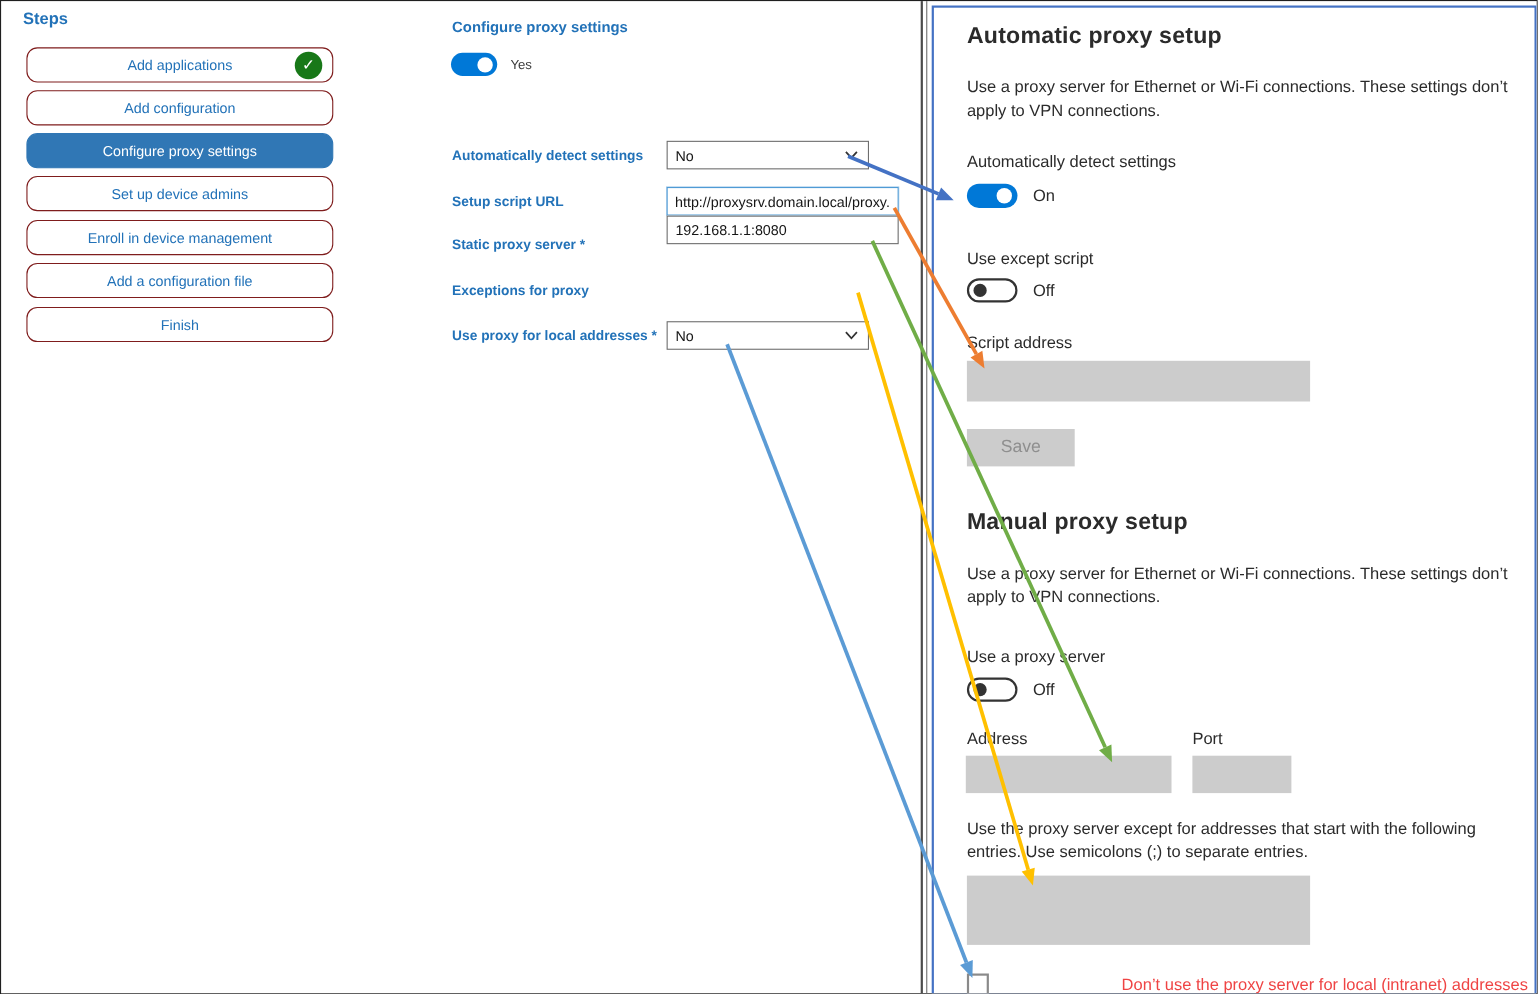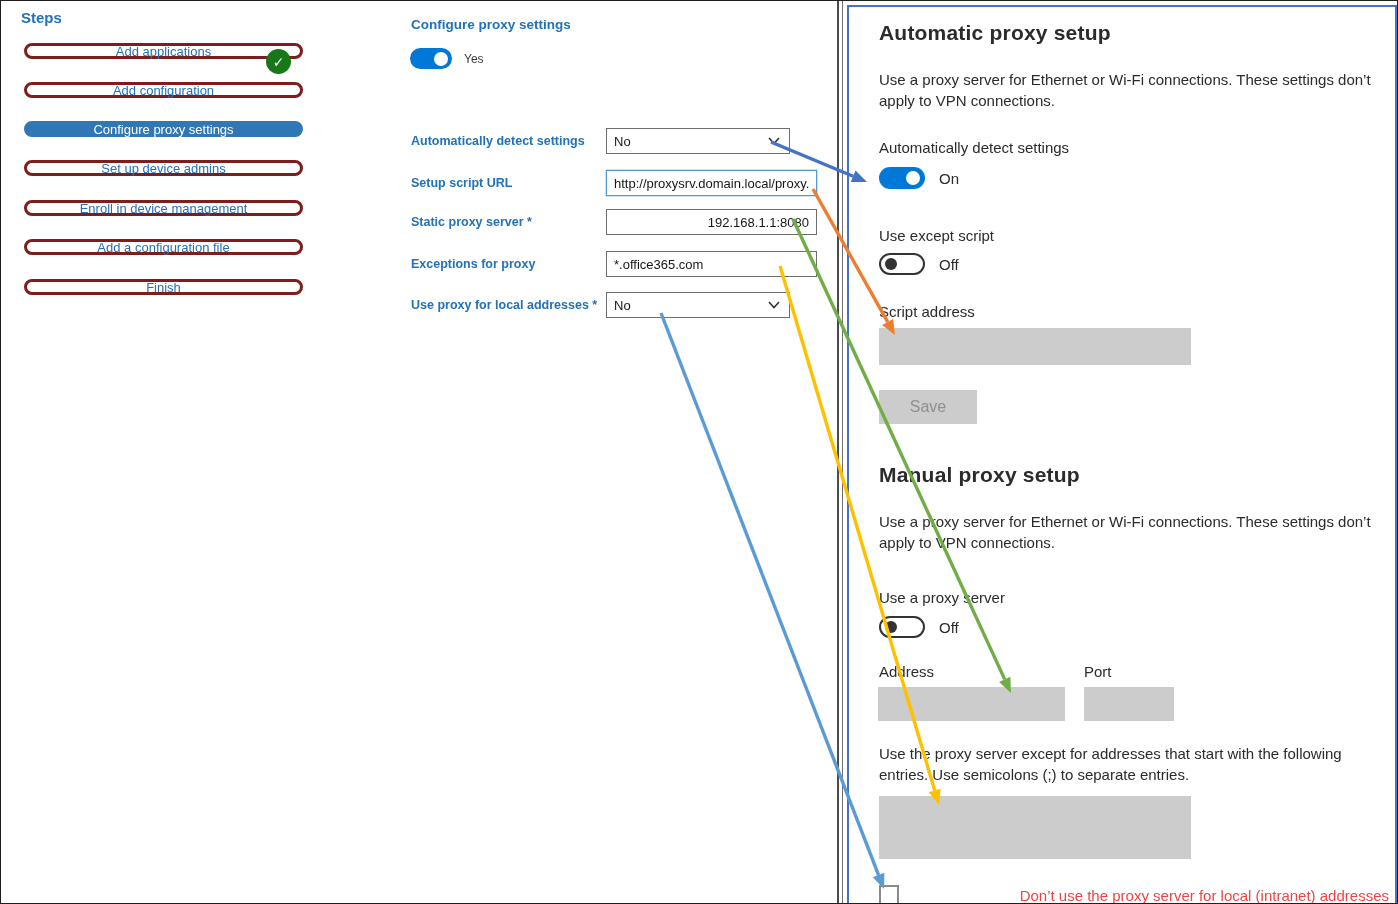--- a/index.html
+++ b/index.html
@@ -2,21 +2,21 @@
 <html><head>
 <meta charset="utf-8">
 <style>
   * { margin:0; padding:0; box-sizing:border-box; }
   html,body { width:1398px; height:904px; }
   body { font-family:"Liberation Sans","DejaVu Sans",sans-serif; background:#ffffff; overflow:hidden; }
   #page { position:relative; width:1398px; height:904px; background:#fff; border:1px solid #1f1f1f; overflow:hidden; }
 
   
   .steps-title { position:absolute; left:20px; top:8px; font-size:15px; font-weight:bold; color:#2272b8; }
-  .step-btn { position:absolute; left:23px; width:279px; height:16px; border:3px solid #7f1d1d; border-radius:10px;
+  .step-btn { position:absolute; left:23px; width:279px; height:32px; border:1px solid #7f1d1d; border-radius:10px;
               background:#fff; color:#2272b8; font-size:13px; display:flex; align-items:center; justify-content:center;
               cursor:pointer; }
   .step-btn.active { background:#3077b5; color:#ffffff; border-color:#3077b5; }
   .check-badge { position:absolute; right:9px; top:3px; width:25px; height:25px; border-radius:50%;
                  background:#187818; color:#fff; font-size:14px; display:flex; align-items:center; justify-content:center; }
 
   
   .form-title { position:absolute; left:410px; top:16px; font-size:13.5px; font-weight:bold; color:#2272b8; }
   .toggle-sm { position:absolute; left:409px; top:47px; width:42px; height:21px; border-radius:11px; background:#0078d7; cursor:pointer; }
   .toggle-sm .knob { position:absolute; top:3.5px; right:4px; width:14px; height:14px; border-radius:50%; background:#fff; }
@@ -96,24 +96,23 @@
     <span>No</span>
     <svg class="chev" width="12" height="8" viewBox="0 0 12 8">
       <polyline points="1,1 6,6.5 11,1" fill="none" stroke="#333" stroke-width="1.6"></polyline>
     </svg>
   </div>
 
   <div class="field-label" style="top:175px">Setup script URL</div>
   <input class="form-input focused" style="top: 169px;" type="text" value="http://proxysrv.domain.local/proxy.pa">
 
   <div class="field-label" style="top:214px">Static proxy server *</div>
-  <input class="form-input" style="top: 208px; text-align: right;" type="text" value="192.168.1.1:8080">
+  <input class="form-input" style="top: 195px;" type="text" value="192.168.1.1:8080">
 
   <div class="field-label" style="top:256px">Exceptions for proxy</div>
-  <input class="form-input" style="top: 250px;" type="text" value="*.office365.com">
 
   <div class="field-label" style="top:297px">Use proxy for local addresses *</div>
   <div class="form-select" style="top:291px">
     <span>No</span>
     <svg class="chev" width="12" height="8" viewBox="0 0 12 8">
       <polyline points="1,1 6,6.5 11,1" fill="none" stroke="#333" stroke-width="1.6"></polyline>
     </svg>
   </div>
 
   <div class="divider-a"></div>

